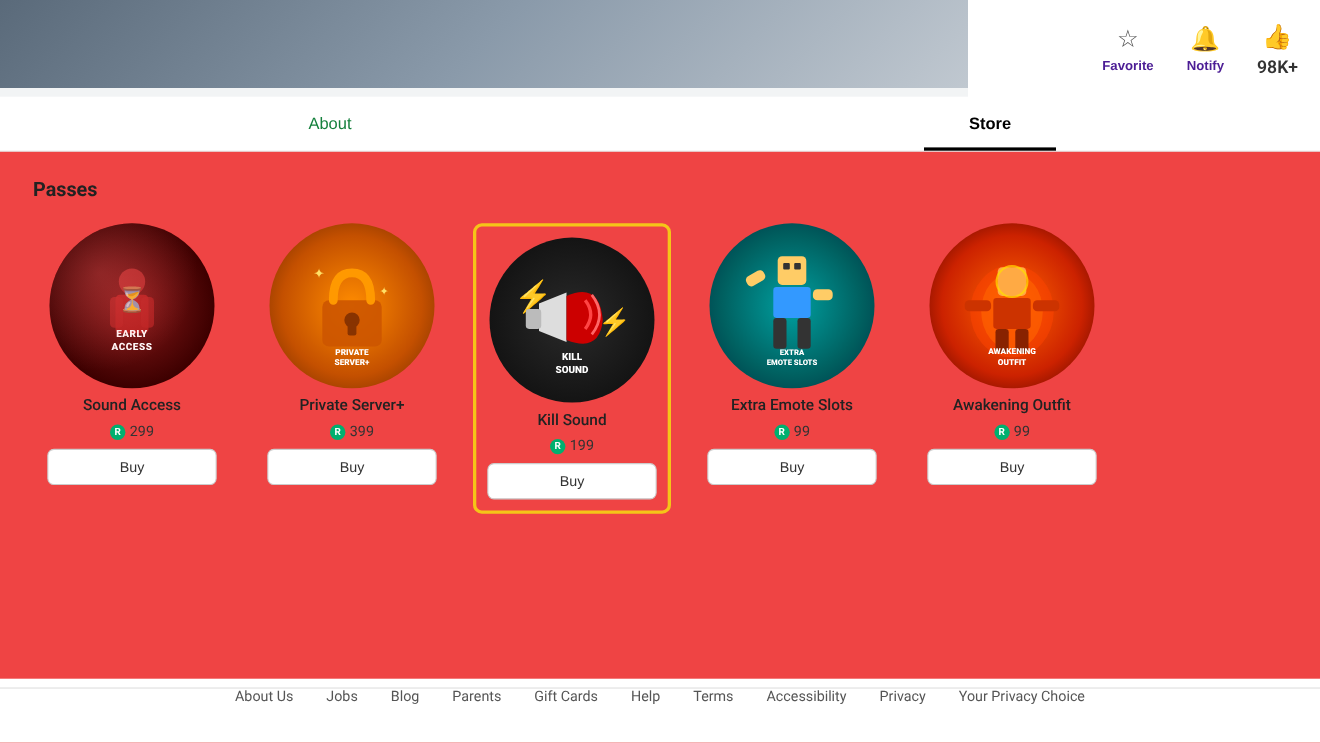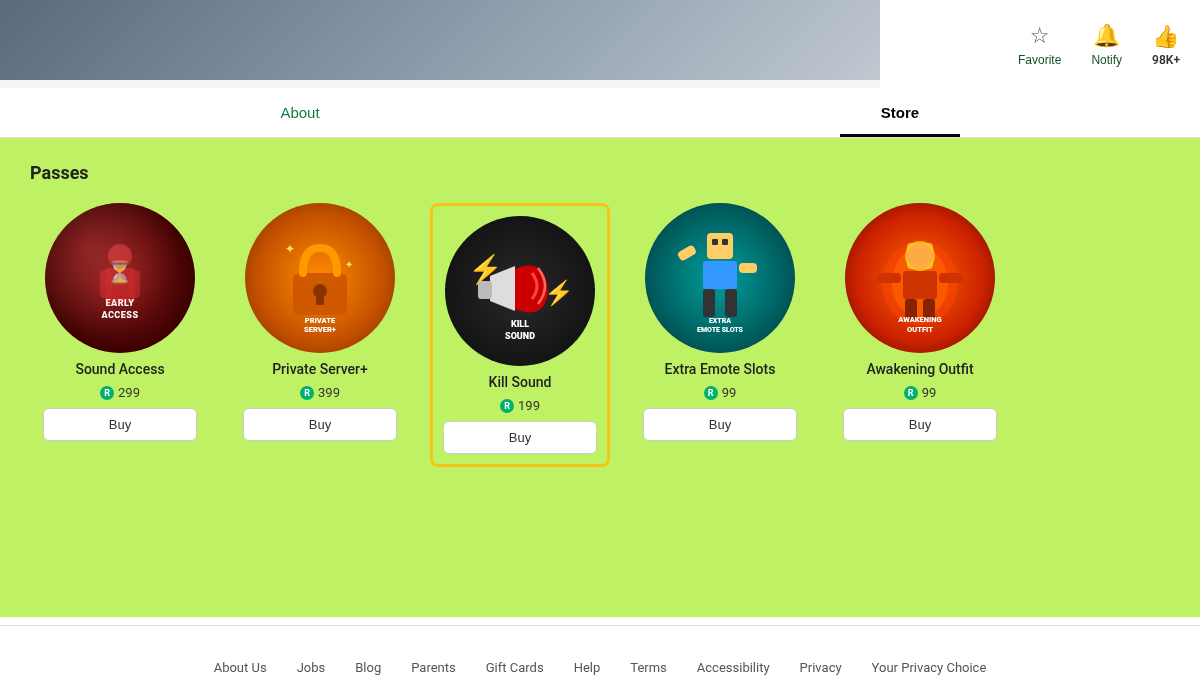--- a/index.html
+++ b/index.html
@@ -45,35 +45,36 @@
       cursor: pointer;
       background: none;
       border: none;
     }
     .action-btn .icon {
       font-size: 22px;
       color: #555;
     }
     .action-btn .label {
       font-size: 12px;
-      color: #14532d;
+      color: #4c1d95;
+      font-weight: bold;
     }
 
     .robux-count {
       display: flex;
       flex-direction: column;
       align-items: center;
       gap: 4px;
     }
     .robux-count .thumb-icon {
       font-size: 22px;
       color: #555;
     }
     .robux-count .count {
-      font-size: 12px;
+      font-size: 16px;
       color: #333;
       font-weight: 600;
     }
 
     
     .main-content {
       position: absolute;
       top: 88px;
       left: 0;
       right: 0;
@@ -109,21 +110,21 @@
       left: 50%;
       transform: translateX(-50%);
       width: 120px;
       height: 3px;
       background: #000;
     }
 
     
     .passes-section {
       padding: 24px 30px;
-      background: #bef264;
+      background: #ef4444;
       height: calc(100% - 58px);
     }
     .passes-title {
       font-size: 18px;
       font-weight: 700;
       color: #222;
       margin-bottom: 20px;
     }
 
     .passes-grid {
@@ -250,21 +251,21 @@
     
     .footer {
       position: absolute;
       bottom: 0;
       left: 0;
       right: 0;
       height: 50px;
       background: #fff;
       border-top: 1px solid #e0e0e0;
       display: flex;
-      align-items: flex-end;
+      align-items: flex-start;
       justify-content: center;
       gap: 30px;
       font-size: 12px;
       color: #666;
     }
 
     .footer-link {
       cursor: pointer;
       text-decoration: none;
       color: #555;

